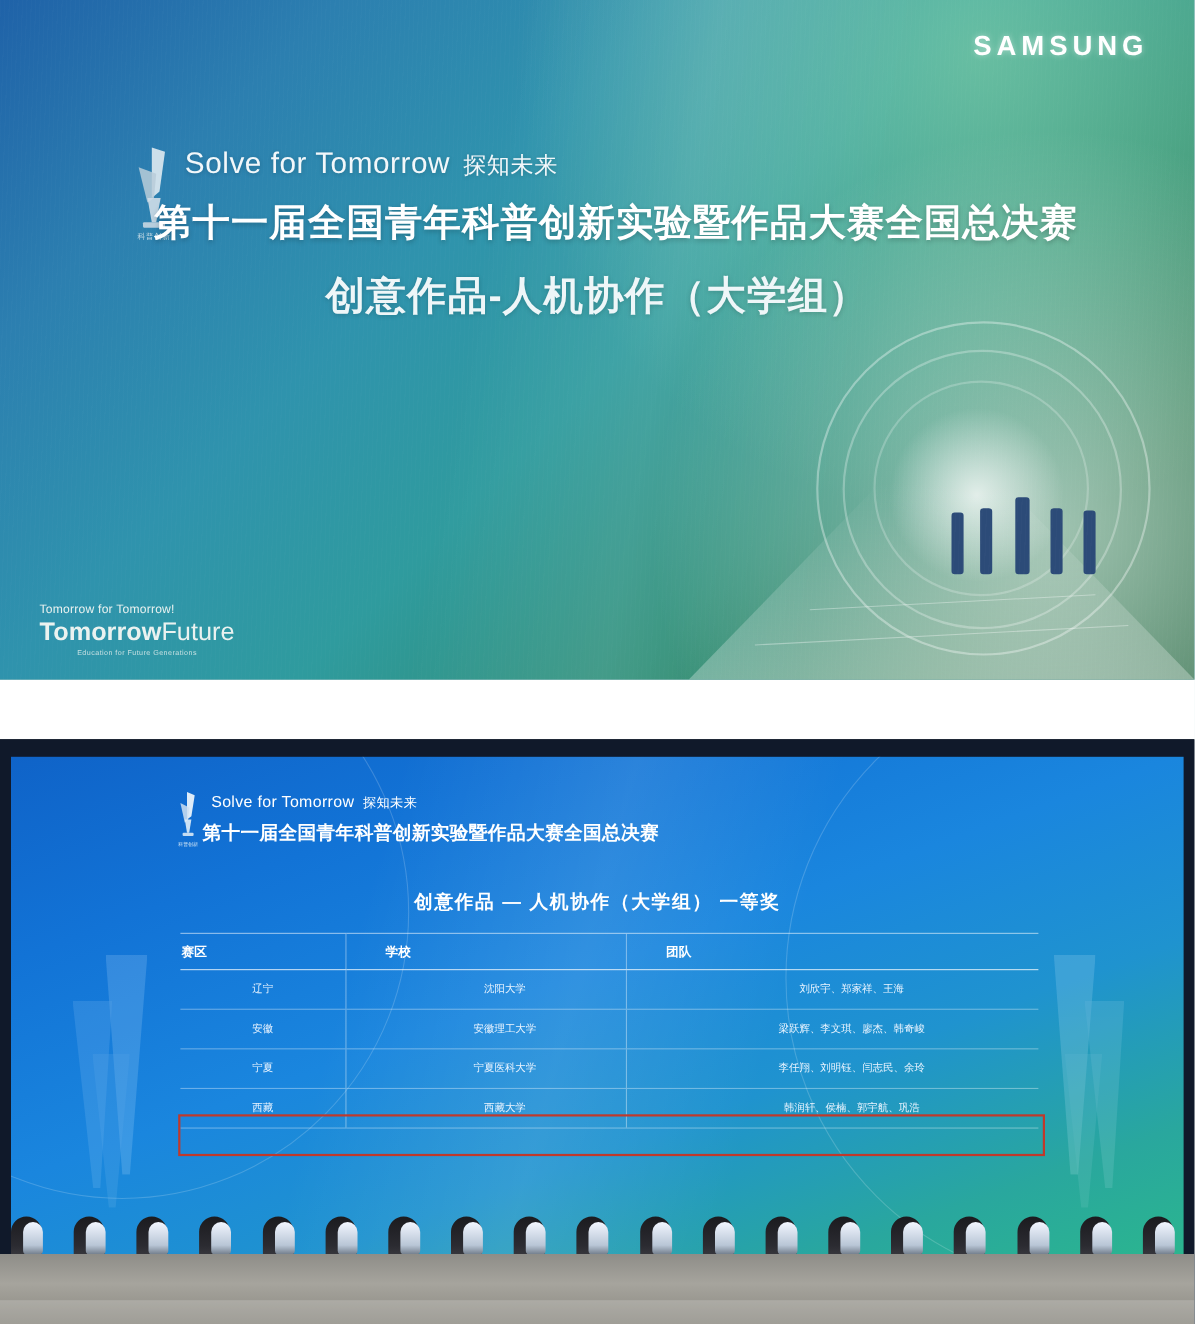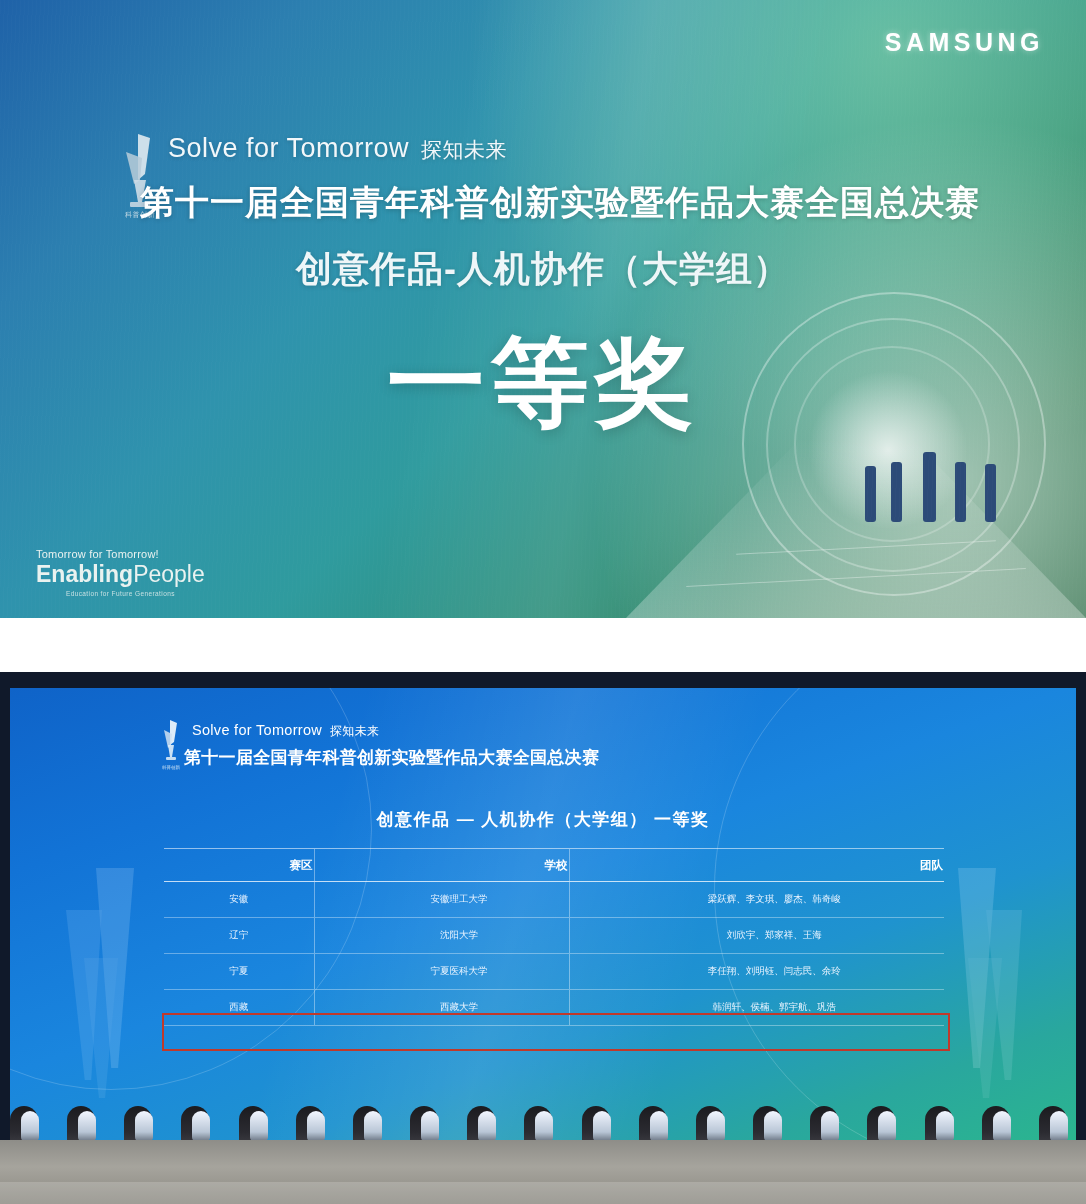--- a/index.html
+++ b/index.html
@@ -80,21 +80,21 @@
   .b-line1 .cn{font-size:12px;margin-left:8px;}
   .b-line2{position:absolute;left:174px;top:58px;color:#ffffff;font-size:17px;font-weight:700;letter-spacing:.3px;white-space:nowrap;}
   .b-catline{position:absolute;left:0;right:0;top:120px;text-align:center;color:#ffffff;font-size:17px;
      font-weight:700;letter-spacing:1.5px;}
 
   
   .tbl{position:absolute;left:154px;top:160px;width:780px;border-collapse:collapse;}
   .tbl col.c1{width:150px;}
   .tbl col.c2{width:255px;}
   .tbl col.c3{width:375px;}
-  .tbl th{height:30px;color:#ffffff;font-size:11.5px;font-weight:700;text-align:right;
+  .tbl th{height:30px;color:#ffffff;font-size:11.5px;font-weight:700;text-align:left;
      border-bottom:1px solid rgba(255,255,255,.75);border-top:1px solid rgba(255,255,255,.55);}
   .tbl td{height:33px;color:#eaf4ff;font-size:9.5px;text-align:center;
      border-bottom:1px solid rgba(255,255,255,.35);}
   .tbl th + th, .tbl td + td{border-left:1px solid rgba(255,255,255,.38);padding-left:36px;}
   .tbl tr.hl td{color:#ffffff;}
   .hl-box{position:absolute;left:152px;top:325px;width:784px;height:34px;border:2px solid #c0392b;
      pointer-events:none;}
 
   
   .floor{position:absolute;left:0;bottom:0;width:1086px;height:64px;
@@ -150,25 +150,24 @@
       </svg>
       <div class="trophy-cap">科普创新</div>
     </div>
 
     <div class="t-line1">
       <span>Solve for Tomorrow</span><span class="cn">探知未来</span>
     </div>
 
     <div class="t-line2">第十一届全国青年科普创新实验暨作品大赛全国总决赛</div>
     <div class="t-line3">创意作品-人机协作（大学组）</div>
-    <div class="t-award">一等奖</div>
 
     <div class="tagline">
       <div class="tg1">Tomorrow for Tomorrow!</div>
-      <div class="tg2"><span>Enabling</span><span class="b">People</span></div>
+      <div class="tg2"><span>Tomorrow</span><span class="b">Future</span></div>
       <div class="tg3">Education for Future Generations</div>
     </div>
   </div>
 
   <div class="gap"></div>
 
   <div class="photo-bot">
     <div class="bot-frame"></div>
 
     <div class="screen">
@@ -211,28 +210,28 @@
           </colgroup>
         <thead>
           <tr>
             <th>赛区</th>
             <th>学校</th>
             <th>团队</th>
           </tr>
         </thead>
         <tbody>
           <tr>
+              <td>辽宁</td>
+              <td>沈阳大学</td>
+              <td>刘欣宇、郑家祥、王海</td>
+            </tr>
+          <tr>
               <td>安徽</td>
               <td>安徽理工大学</td>
               <td>梁跃辉、李文琪、廖杰、韩奇峻</td>
-            </tr>
-          <tr>
-              <td>辽宁</td>
-              <td>沈阳大学</td>
-              <td>刘欣宇、郑家祥、王海</td>
             </tr>
           <tr>
               <td>宁夏</td>
               <td>宁夏医科大学</td>
               <td>李任翔、刘明钰、闫志民、余玲</td>
             </tr>
           <tr>
               <td>西藏</td>
               <td>西藏大学</td>
               <td>韩润轩、侯楠、郭宇航、巩浩</td>

